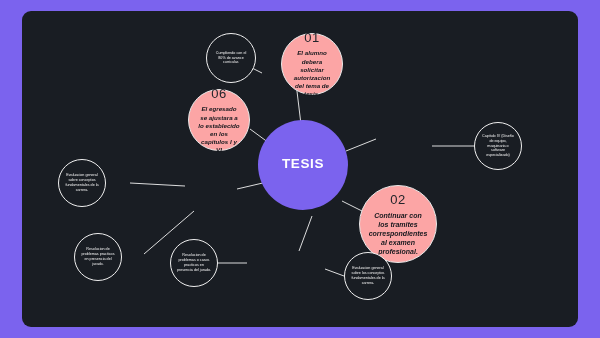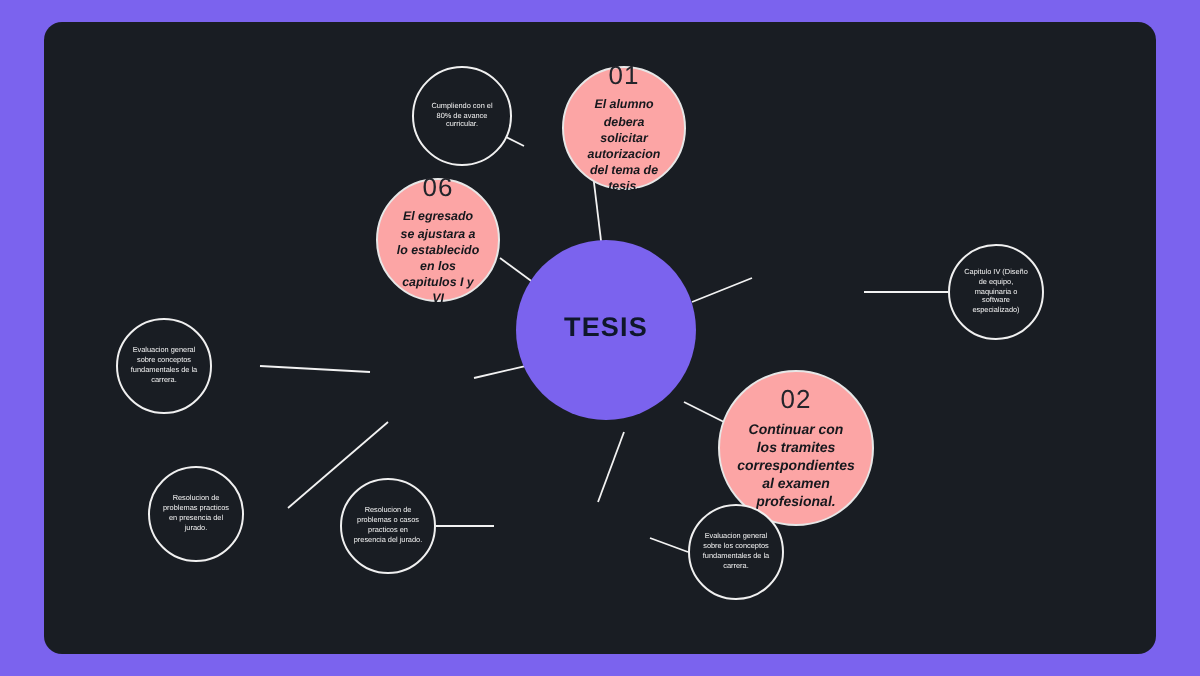--- a/index.html
+++ b/index.html
@@ -24,21 +24,21 @@
     border-radius:50%;
     box-sizing:border-box;
     display:flex;flex-direction:column;
     align-items:center;justify-content:center;
     text-align:center;
     line-height:1.18;
   }
   
   .node.center{
     background:#7b63ee;
-    color:#0f172a;
+    color:#ffffff;
     border:none;
   }
   .center .title{
     font-size:13.5px;font-weight:bold;letter-spacing:.6px;
     margin-bottom:3px;
   }
   .center .sub{
     font-size:8.4px;font-style:italic;font-weight:bold;
     line-height:1.25;padding:0 7px;
   }

